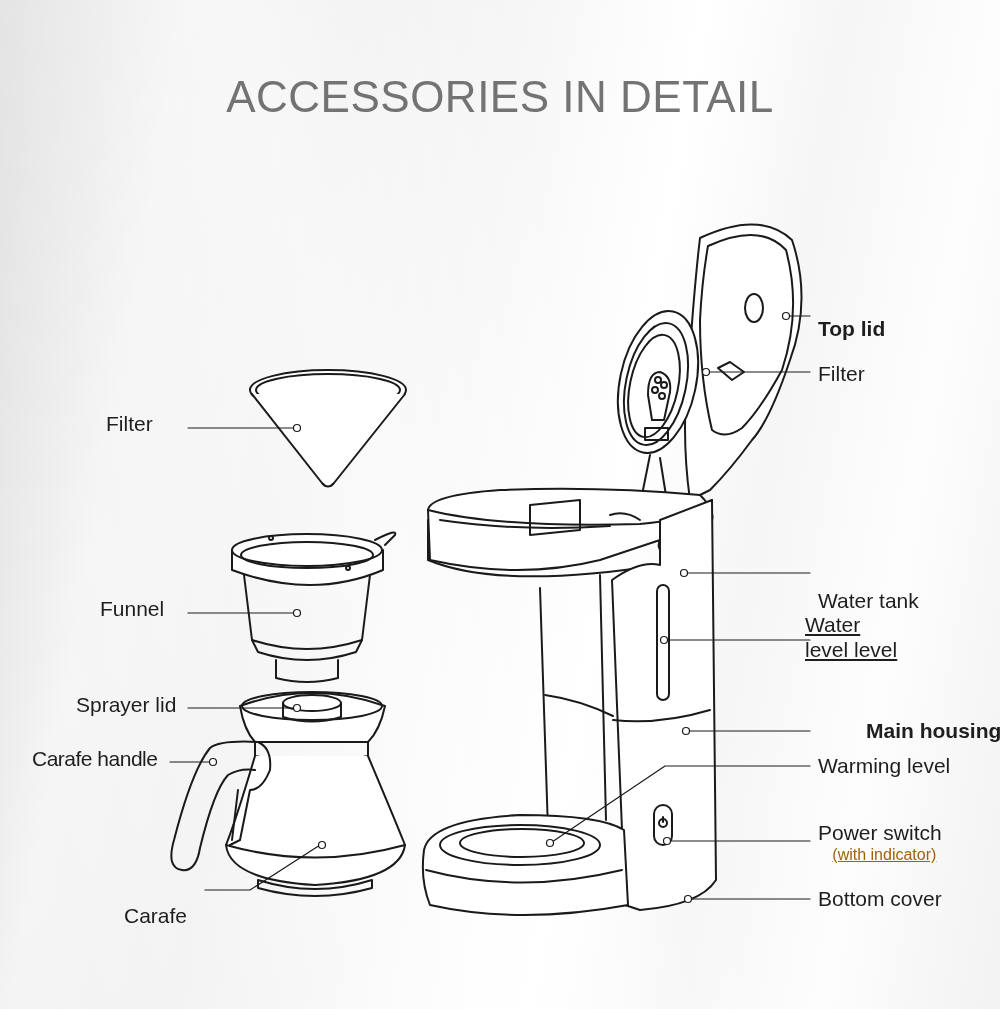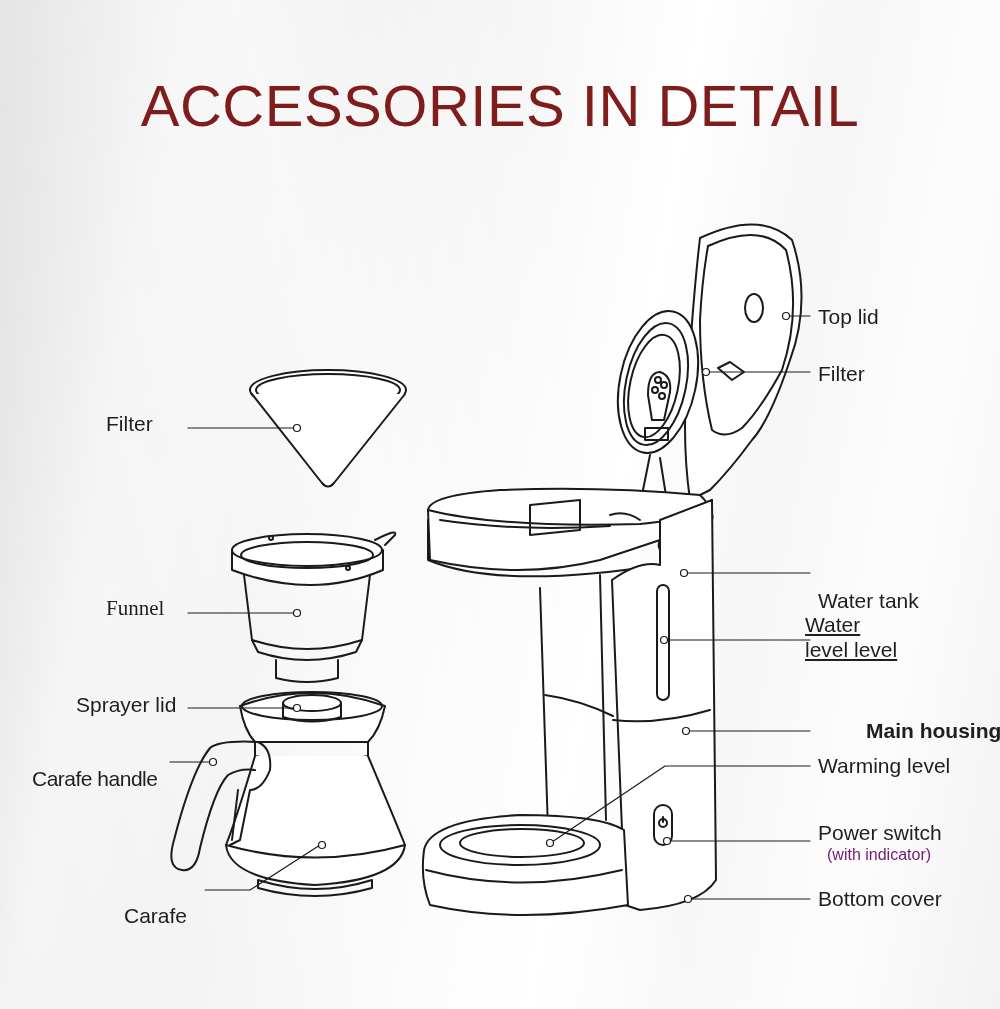--- a/index.html
+++ b/index.html
@@ -11,27 +11,27 @@
   }
   .sheen {
     position: absolute; inset: 0;
     background:
       linear-gradient(75deg, rgba(255,255,255,0) 0%, rgba(255,255,255,0.55) 40%, rgba(255,255,255,0) 62%),
       linear-gradient(120deg, rgba(220,220,220,0.35) 0%, rgba(255,255,255,0) 30%);
     pointer-events: none;
   }
   .title {
     position: absolute; left: 0; right: 0; top: 72px; text-align: center;
-    font-size: 58px; color: #7f1d1d; letter-spacing: 0.5px; font-weight: 400;
+    font-size: 44px; color: #737373; letter-spacing: 0.5px; font-weight: 400;
   }
   svg.diagram { position: absolute; left: 0; top: 0; }
   .lbl {
     position: absolute; font-size: 21px; color: #1e1e1e; line-height: 25px; white-space: nowrap;
   }
-  .sub { font-size: 16px; color: #701a75; }
+  .sub { font-size: 16px; color: #a16207; text-decoration: underline; }
 </style>
 </head>
 <body>
 
 <div class="sheen"></div>
 
 <div class="title">ACCESSORIES IN DETAIL</div>
 
 <svg class="diagram" width="1000" height="1009" viewBox="0 0 1000 1009" fill="none" stroke="#1a1a1a" stroke-width="2" stroke-linejoin="round" stroke-linecap="round">
 
@@ -138,31 +138,31 @@
     <path d="M810 766 L665 766 L552 842"></path>
       <circle cx="550" cy="843" r="3.5" fill="#fff"></circle>
     <path d="M669 841 L810 841"></path>
       <circle cx="667" cy="841" r="3.5" fill="#fff"></circle>
     <path d="M690 899 L810 899"></path>
       <circle cx="688" cy="899" r="3.5" fill="#fff"></circle>
   </g>
 </svg>
 
 <div class="lbl" style="left:106px; top:411px;">Filter</div>
-<div class="lbl" style="left:106px; top:596px;font-family:Liberation Serif, serif;">Funnel</div>
+<div class="lbl" style="left:100px; top:596px;">Funnel</div>
 <div class="lbl" style="left:76px; top:692px;">Sprayer lid</div>
-<div class="lbl" style="left:32px; top:746px; letter-spacing:-0.5px;margin-top:20px;">Carafe handle</div>
+<div class="lbl" style="left:32px; top:746px; letter-spacing:-0.5px;">Carafe handle</div>
 <div class="lbl" style="left:124px; top:879px;margin-top:24px;">Carafe</div>
 
-<div class="lbl" style="left:818px; top:304px;">Top lid</div>
+<div class="lbl" style="left:818px; top:316px;font-weight:bold;">Top lid</div>
 <div class="lbl" style="left:818px; top:361px;">Filter</div>
 <div class="lbl" style="left:818px; top:588px;">Water tank</div>
 <div class="lbl" style="left:805px; top:612px;text-decoration:underline;">
   <div>Water</div>
   <div>level level</div>
 </div>
 <div class="lbl" style="left:866px; top:718px;font-weight:bold;">Main housing</div>
 <div class="lbl" style="left:818px; top:753px;">Warming level</div>
-<div class="lbl" style="left:818px; top:820px;">
+<div class="lbl" style="left:818px; top:820px;text-align:center;">
   <div>Power switch</div>
   <div class="sub" style="padding-left:9px; line-height:20px;">(with indicator)</div>
 </div>
 <div class="lbl" style="left:818px; top:886px;">Bottom cover</div>
 
 </body></html>

